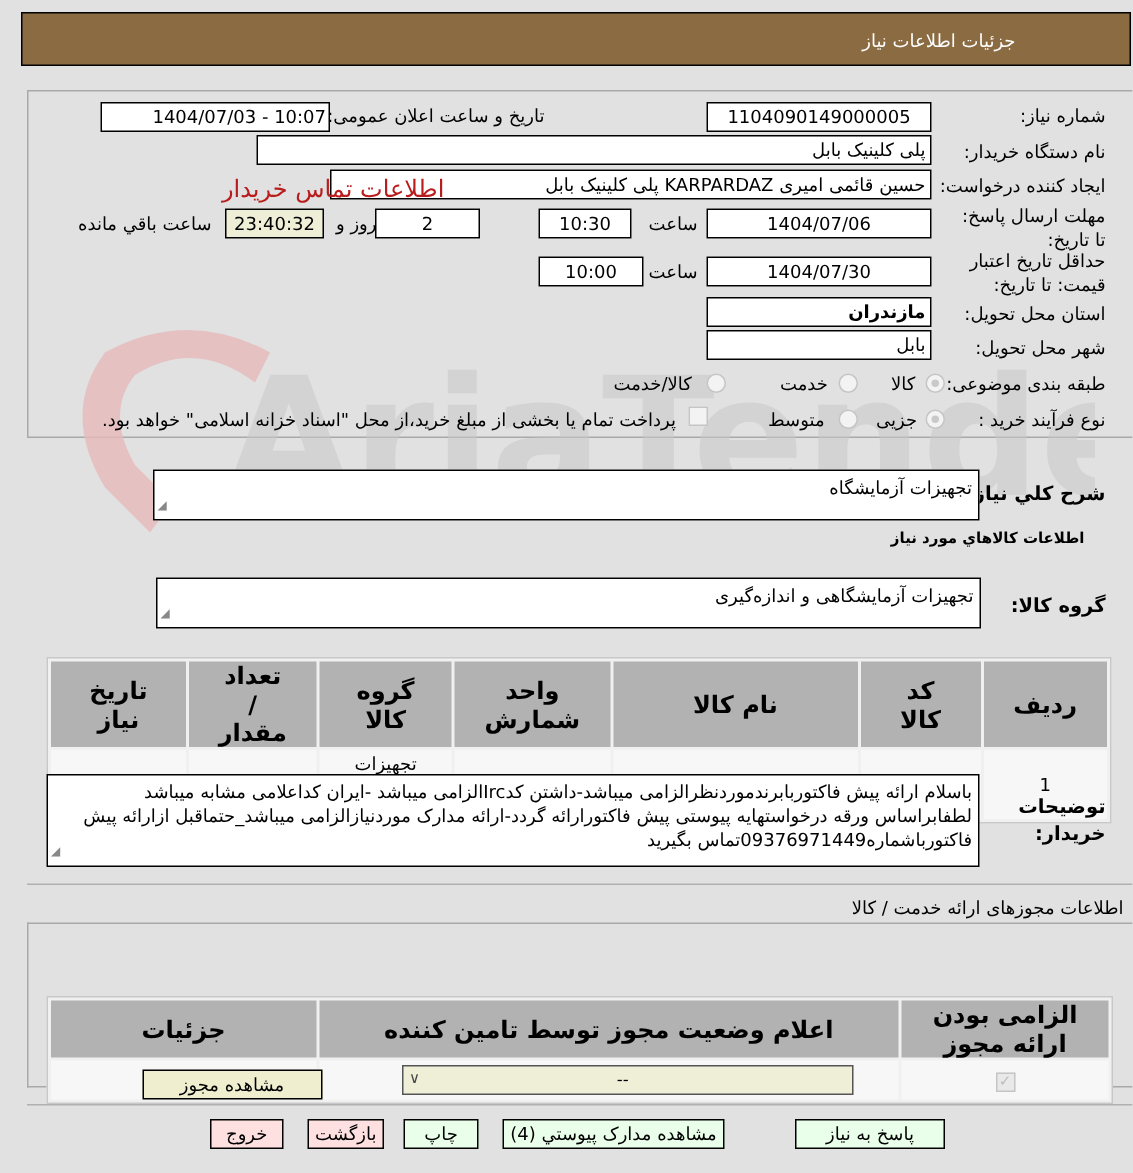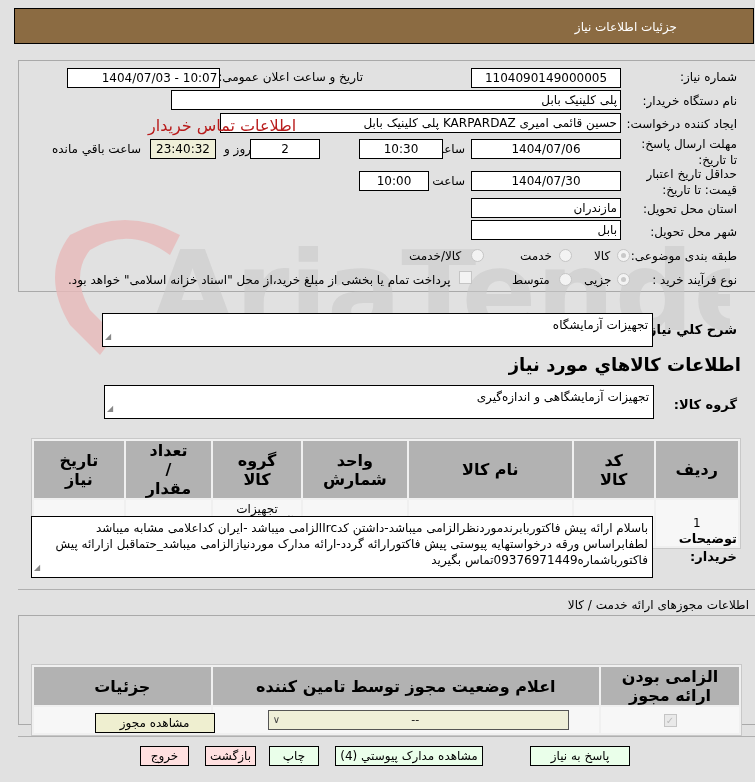--- a/index.html
+++ b/index.html
@@ -100,33 +100,33 @@
 <span class="label" style="right:18px; top:94px;">نام دستگاه خریدار:</span>
 <div class="box right" style="left:171px; top:90px; width:450px;">پلی کلینیک بابل</div>
 
 <span class="label" style="right:18px; top:117px;">ایجاد کننده درخواست:</span>
 <div class="box right" style="left:220px; top:113px; width:401px;">حسین قائمی امیری KARPARDAZ پلی کلینیک بابل</div>
 <span class="link" style="left:111px; top:116px;">اطلاعات تماس خریدار</span>
 
 <span class="label" style="right:18px; top:136px; width:105px; white-space:normal; line-height:16px;">مهلت ارسال پاسخ: تا تاریخ:</span>
 <div class="box center" style="left:471px; top:139px; width:150px;">1404/07/06</div>
 <span class="label" style="right:290px; top:142px;">ساعت</span>
-<div class="box center" style="left:359px; top:139px; width:84px;">10:30</div>
+<div class="box center" style="left:359px; top:139px; width:62px;">10:30</div>
 <div class="box center" style="left:250px; top:139px; width:70px;">2</div>
 <span class="label" style="left:224px; top:142px;text-align:right;">روز و</span>
 <div class="box center yellow" style="left:150px; top:139px; width:66px;">23:40:32</div>
 <span class="label" style="left:52px; top:142px;">ساعت باقي مانده</span>
 
 <span class="label" style="right:18px; top:166px; width:105px; white-space:normal; line-height:16px;">حداقل تاریخ اعتبار قیمت: تا تاریخ:</span>
 <div class="box center" style="left:471px; top:171px; width:150px;">1404/07/30</div>
 <span class="label" style="right:290px; top:174px;">ساعت</span>
 <div class="box center" style="left:359px; top:171px; width:70px;">10:00</div>
 
 <span class="label" style="right:18px; top:202px;">استان محل تحویل:</span>
-<div class="box right" style="left:471px; top:198px; width:150px;">مازندران</div>
+<div class="box right" style="left:471px; top:198px; width:150px;font-weight:bold;">مازندران</div>
 
 <span class="label" style="right:18px; top:225px;">شهر محل تحویل:</span>
 <div class="box right" style="left:471px; top:220px; width:150px;">بابل</div>
 
 <span class="label" style="right:18px; top:249px;">طبقه بندی موضوعی:</span>
 <span class="radio checked" style="left:617px; top:249px;"></span>
 <span class="label" style="left:594px; top:249px;">کالا</span>
 <span class="radio" style="left:559px; top:249px;"></span>
 <span class="label" style="left:520px; top:249px;">خدمت</span>
 <span class="radio" style="left:471px; top:249px;"></span>
@@ -139,21 +139,21 @@
 <span class="label" style="left:512px; top:273px;">متوسط</span>
 <span class="checkbox" style="left:459px; top:271px;"></span>
 <span class="label" style="left:68px; top:273px;">پرداخت تمام یا بخشی از مبلغ خرید،از محل "اسناد خزانه اسلامی" خواهد بود.</span>
 
 <span class="label bold" style="right:18px; top:322px; font-size:13px;">شرح کلي نیاز:</span>
 <div class="textarea" style="left:102px; top:313px; width:551px; height:34px;">
   <span>تجهیزات آزمایشگاه</span>
   <span class="grip">◢</span>
 </div>
 
-<span class="label bold" style="right:14px; top:354px; font-size:18px;">اطلاعات کالاهاي مورد نیاز</span>
+<span class="label bold" style="right:32px; top:354px; font-size:10px;">اطلاعات کالاهاي مورد نیاز</span>
 
 <span class="label bold" style="right:18px; top:397px; font-size:13px;">گروه کالا:</span>
 <div class="textarea" style="left:104px; top:385px; width:550px; height:34px;">
   <span>تجهیزات آزمایشگاهی و اندازه‌گیری</span>
   <span class="grip">◢</span>
 </div>
 
 <table class="grid" style="left:31px; top:438px; width:710px;">
   <thead>
     <tr>

